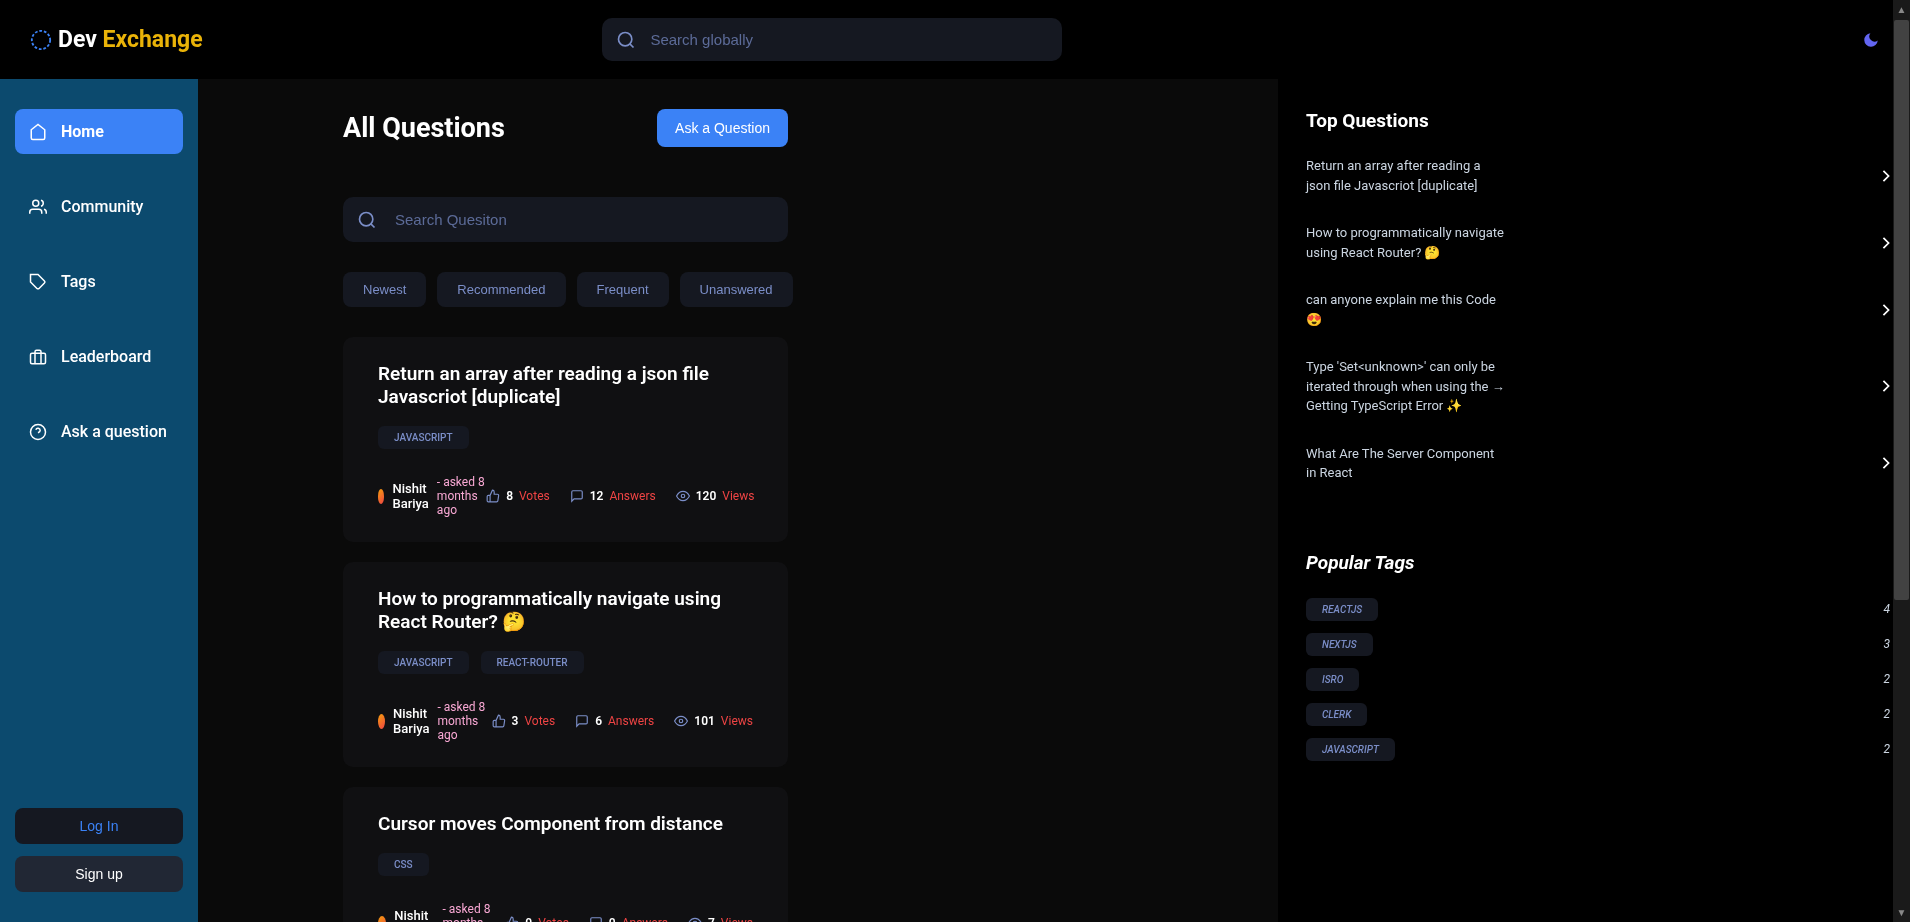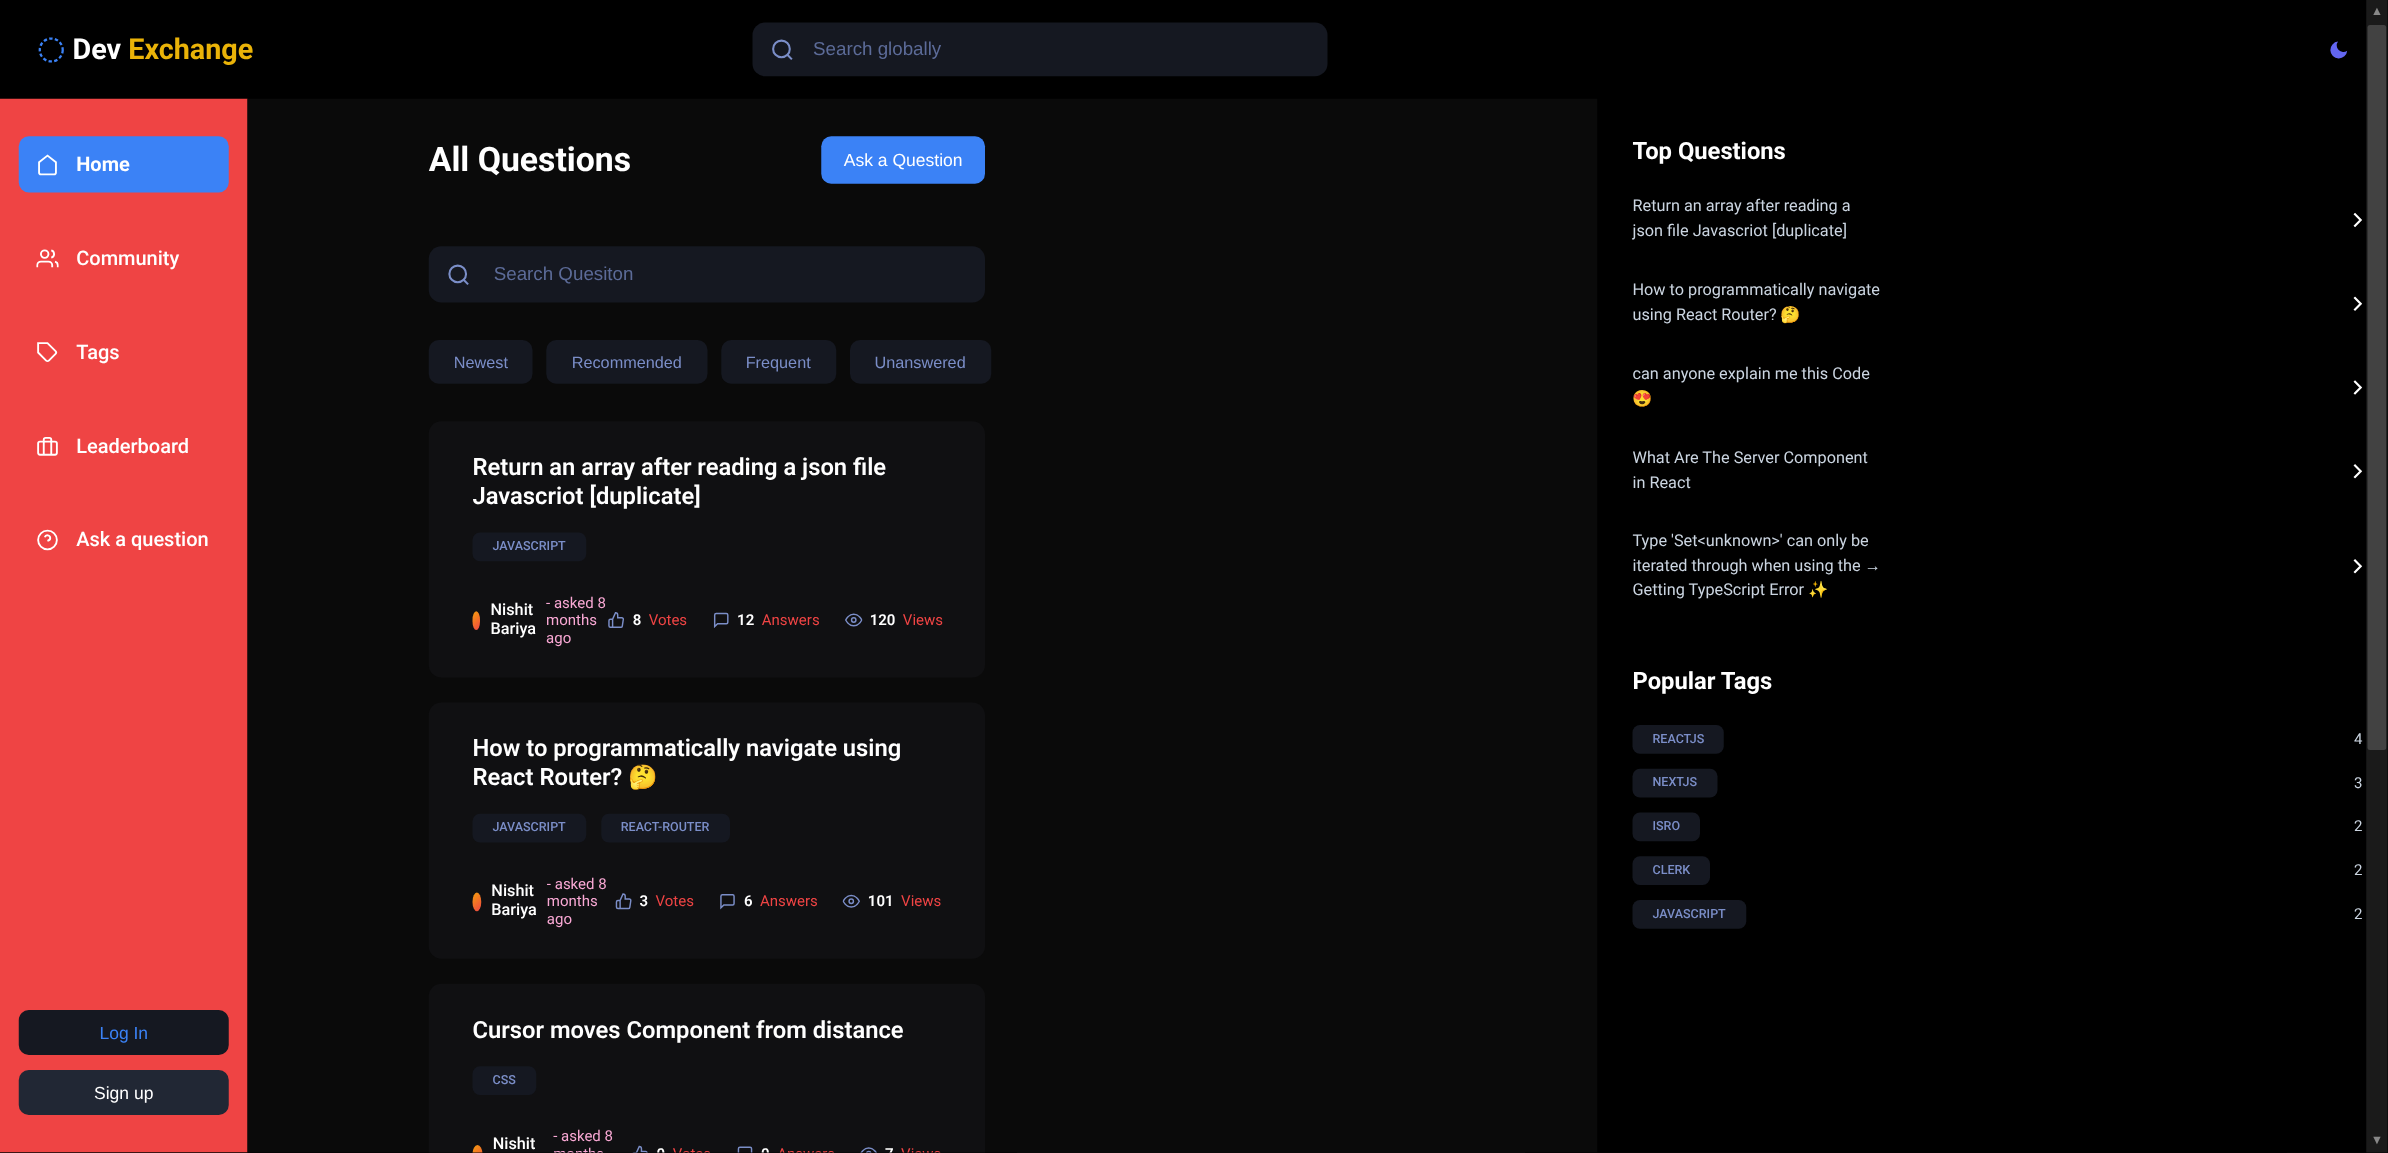--- a/index.html
+++ b/index.html
@@ -93,21 +93,21 @@
     .main-container {
       display: flex;
       height: calc(100% - 79px);
     }
 
     .sidebar {
       width: 198px;
       padding: 30px 15px;
       display: flex;
       flex-direction: column;
-      background-color: #ef4444;
+      background-color: #0c4a6e;
     }
 
     .sidebar-nav {
       flex: 1;
     }
 
     .sidebar-item {
       display: flex;
       align-items: center;
       gap: 14px;
@@ -360,21 +360,22 @@
     }
 
     .chevron-icon {
       width: 8px;
       height: 12px;
       color: #ffffff;
       flex-shrink: 0;
     }
 
     .popular-tags-section {
-      margin-top: 50px;
+      margin-top: 68px;
+      font-style: italic;
     }
 
     .popular-tag-item {
       display: flex;
       align-items: center;
       justify-content: space-between;
       margin-bottom: 12px;
     }
 
     .popular-tag {
@@ -652,27 +653,27 @@
             <path d="M1 1l6 6-6 6"></path>
           </svg>
       </div>
       <div class="top-question-item">
         <span class="top-question-text">can anyone explain me this Code 😍</span>
         <svg class="chevron-icon" viewBox="0 0 8 14" fill="none" stroke="currentColor" stroke-width="2">
             <path d="M1 1l6 6-6 6"></path>
           </svg>
       </div>
       <div class="top-question-item">
-        <span class="top-question-text">What Are The Server Component in React</span>
+        <span class="top-question-text">Type 'Set&lt;unknown&gt;' can only be iterated through when using the → Getting TypeScript Error ✨</span>
         <svg class="chevron-icon" viewBox="0 0 8 14" fill="none" stroke="currentColor" stroke-width="2">
             <path d="M1 1l6 6-6 6"></path>
           </svg>
       </div>
       <div class="top-question-item">
-        <span class="top-question-text">Type 'Set&lt;unknown&gt;' can only be iterated through when using the → Getting TypeScript Error ✨</span>
+        <span class="top-question-text">What Are The Server Component in React</span>
         <svg class="chevron-icon" viewBox="0 0 8 14" fill="none" stroke="currentColor" stroke-width="2">
             <path d="M1 1l6 6-6 6"></path>
           </svg>
       </div>
 
       <div class="popular-tags-section">
         <h2 class="sidebar-section-title">Popular Tags</h2>
         <div class="popular-tag-item">
           <span class="popular-tag">REACTJS</span>
           <span class="tag-count">4</span>

